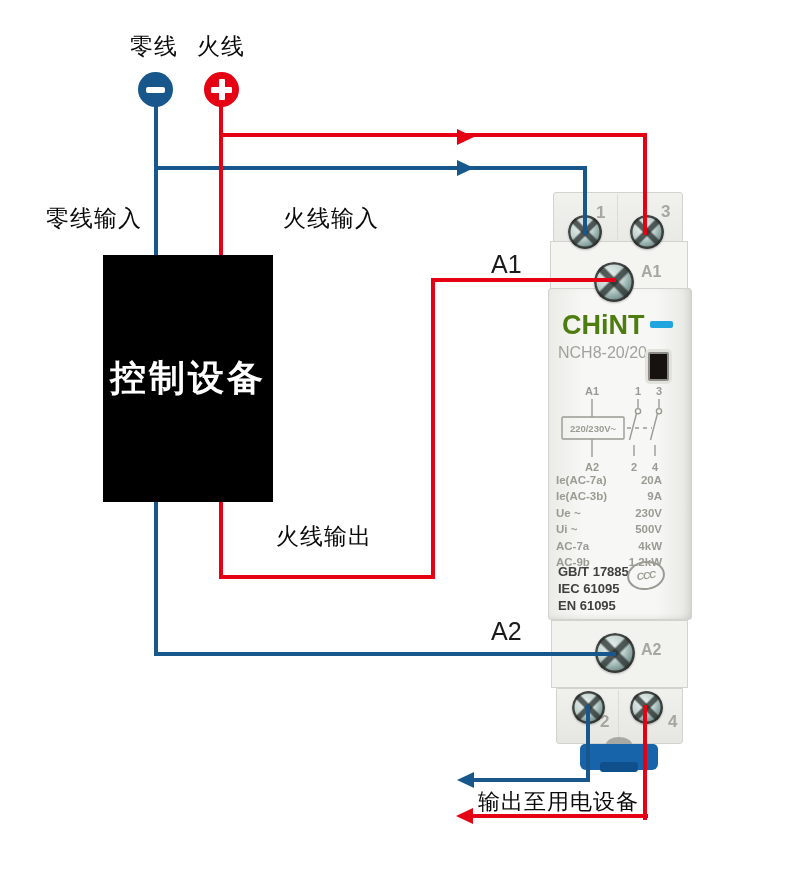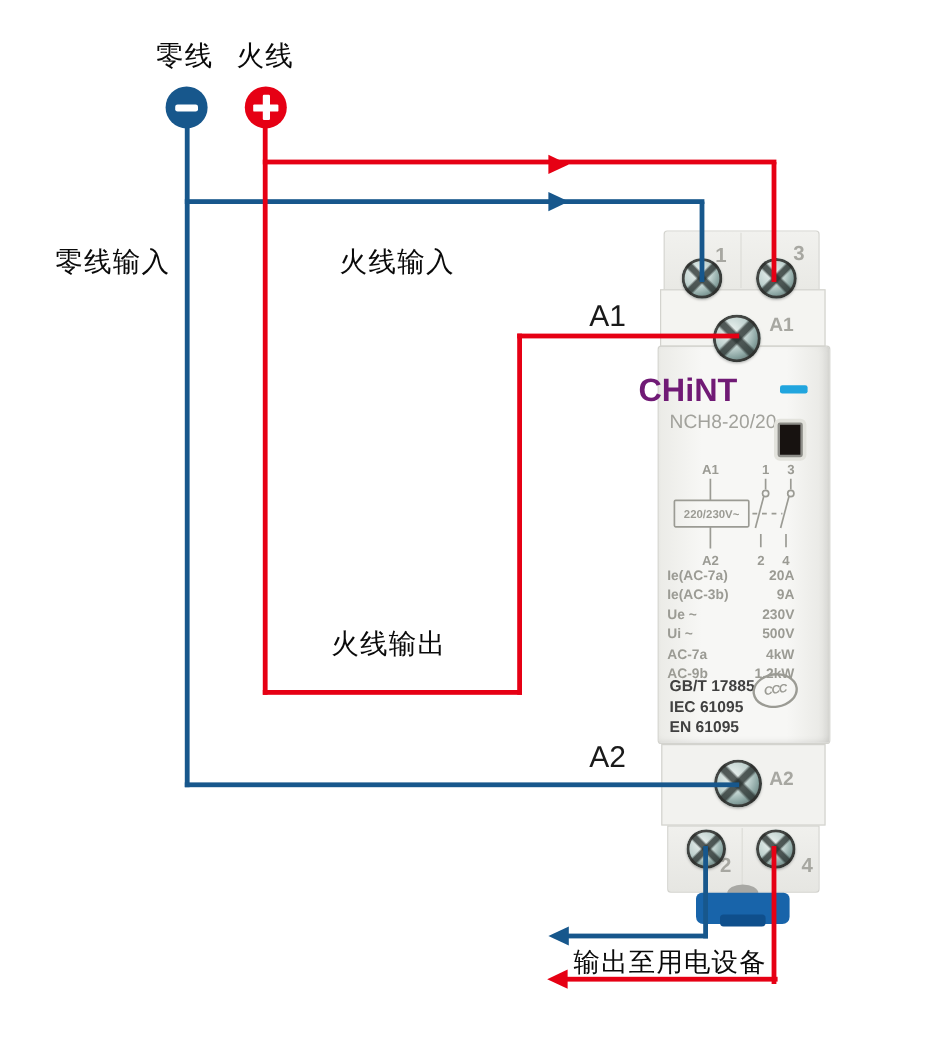--- a/index.html
+++ b/index.html
@@ -32,21 +32,21 @@
   
   .blk{position:absolute;border:1px solid #d3d3ce;box-sizing:border-box;}
   .seam{position:absolute;width:1px;background:#dcdcd7;}
   .screw{position:absolute;border-radius:50%;
     background:
       linear-gradient(45deg, transparent 42%, rgba(42,50,48,.78) 46% 54%, transparent 58%),
       linear-gradient(135deg, transparent 42%, rgba(42,50,48,.78) 46% 54%, transparent 58%),
       radial-gradient(circle at 38% 35%, #eef4f2, #c0d2cf 40%, #86a19e 62%, #57625f 82%, #3d4140 100%);
     box-shadow: inset 0 0 0 2.5px rgba(45,45,42,.85), 0 1px 2px rgba(0,0,0,.25);}
   .dev-num{position:absolute;color:#a7a7a1;font-weight:bold;font-size:17px;white-space:nowrap;}
-  .brand{position:absolute;left:532px;top:310px;font-size:27px;font-weight:bold;color:#701a75;
+  .brand{position:absolute;left:562px;top:310px;font-size:27px;font-weight:bold;color:#4d7c0f;
          letter-spacing:0px;font-style:normal;white-space:nowrap;}
   .brand-dash{position:absolute;left:650px;top:321px;width:23px;height:7px;background:#21a5de;border-radius:2px;}
   .model{position:absolute;left:558px;top:344px;font-size:16px;font-weight:normal;color:#a2a29c;white-space:nowrap;}
   .indicator{position:absolute;left:648px;top:352px;width:17px;height:25px;background:#171210;
              border:2px solid #8d8d88;border-radius:2px;box-shadow:0 0 0 3px #e3e3dd;}
   .specs{position:absolute;left:556px;top:472px;width:106px;}
   .spec-row{display:flex;justify-content:space-between;font-size:11.5px;font-weight:bold;color:#9b9b94;line-height:16.4px;}
   .certs{position:absolute;left:558px;top:563px;font-size:13px;font-weight:bold;color:#404040;line-height:17px;white-space:nowrap;}
   .ccc{position:absolute;left:627px;top:561px;width:38px;height:29px;border:2px solid #9b9b94;border-radius:50%;
        display:flex;align-items:center;justify-content:center;font-size:10px;font-weight:bold;font-style:italic;
@@ -183,20 +183,23 @@
   <div class="wire red" style="left:431px;top:278px;width:185px;height:4px;"></div>
   <div class="wire red" style="left:643px;top:705px;width:4px;height:115px;"></div>
   <div class="wire red" style="left:467px;top:814px;width:181px;height:4px;"></div>
   
   <span class="ar right red" style="left:457px;top:129px;"></span>
   <span class="ar right blue" style="left:457px;top:160px;"></span>
   <span class="ar left blue" style="left:457px;top:772px;"></span>
   <span class="ar left red" style="left:456px;top:808px;"></span>
 
   
+  <div class="control-box">
+    <span>控制设备</span>
+  </div>
 
   
   <span class="cn-label" style="left:130px;top:31px;">零线</span>
   <span class="cn-label" style="left:197px;top:31px;">火线</span>
   <span class="pole blue" style="left:138px;top:72px;">
     <span class="minus-bar"></span>
   </span>
   <span class="pole red" style="left:204px;top:72px;">
     <span class="plus-bar"></span>
   </span>

